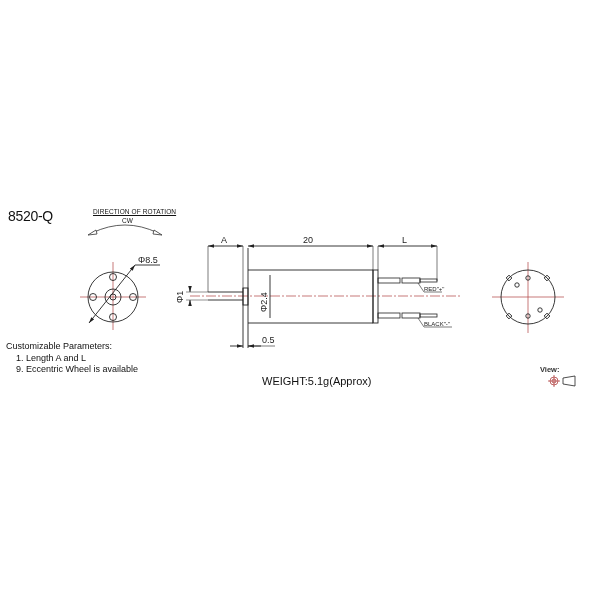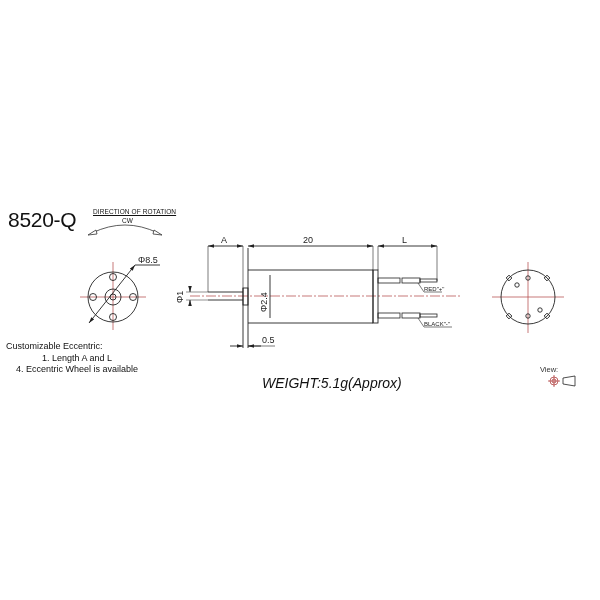--- a/index.html
+++ b/index.html
@@ -1,25 +1,25 @@
 <!DOCTYPE html>
 <html><head>
 <meta charset="utf-8">
 <style>
   html, body { margin:0; padding:0; background:#ffffff; }
   body { width:600px; height:600px; position:relative; overflow:hidden;
          font-family:"Liberation Sans", sans-serif; color:#111; }
   .abs { position:absolute; white-space:nowrap; }
-  #model { left:8px; top:208px; font-size:21px; letter-spacing:-0.3px; }
+  #model { left:8px; top:208px; font-size:14px; letter-spacing:-0.3px; }
   #rot-title { left:93px; top:208px; font-size:6.5px; text-decoration:underline; letter-spacing:0.1px; }
   #rot-dir { left:122px; top:217px; font-size:6.5px; }
   #params { left:6px; top:341px; font-size:9px; line-height:11.5px; }
-  #params .item { padding-left:10px;text-align:center; }
-  #weight { left:262px; top:375px; font-size:14px;font-style:italic; }
-  #view-label { left:540px; top:365px; font-size:7.5px; color:#333; }
+  #params .item { padding-left:10px; }
+  #weight { left:262px; top:375px; font-size:11px; }
+  #view-label { left:540px; top:365px; font-size:7.5px; color:#333;font-weight:bold; }
   .dimtxt { font-size:9px; }
   svg { position:absolute; left:0; top:0; }
 </style>
 </head>
 <body>
 
 <div class="abs" id="model">8520-Q</div>
 <div class="abs" id="rot-title">DIRECTION OF ROTATION</div>
 <div class="abs" id="rot-dir">CW</div>
 
@@ -138,19 +138,19 @@
   <g stroke="#b04040" fill="none" stroke-width="0.8">
     <circle cx="554" cy="381" r="4"></circle>
     <circle cx="554" cy="381" r="2"></circle>
     <line x1="548" y1="381" x2="560" y2="381"></line>
     <line x1="554" y1="375" x2="554" y2="387"></line>
     <path d="M563,378 L575,376 L575,386 L563,384 z" stroke="#222"></path>
   </g>
 </svg>
 
 <div class="abs" id="params">
-  <div>Customizable Eccentric:</div>
+  <div>Customizable Parameters:</div>
   <div class="item">1. Length A and L</div>
-  <div class="item">4. Eccentric Wheel is available</div>
+  <div class="item">9. Eccentric Wheel is available</div>
 </div>
 
 <div class="abs" id="weight">WEIGHT:5.1g(Approx)</div>
 <div class="abs" id="view-label">View:</div>
 
 </body></html>

